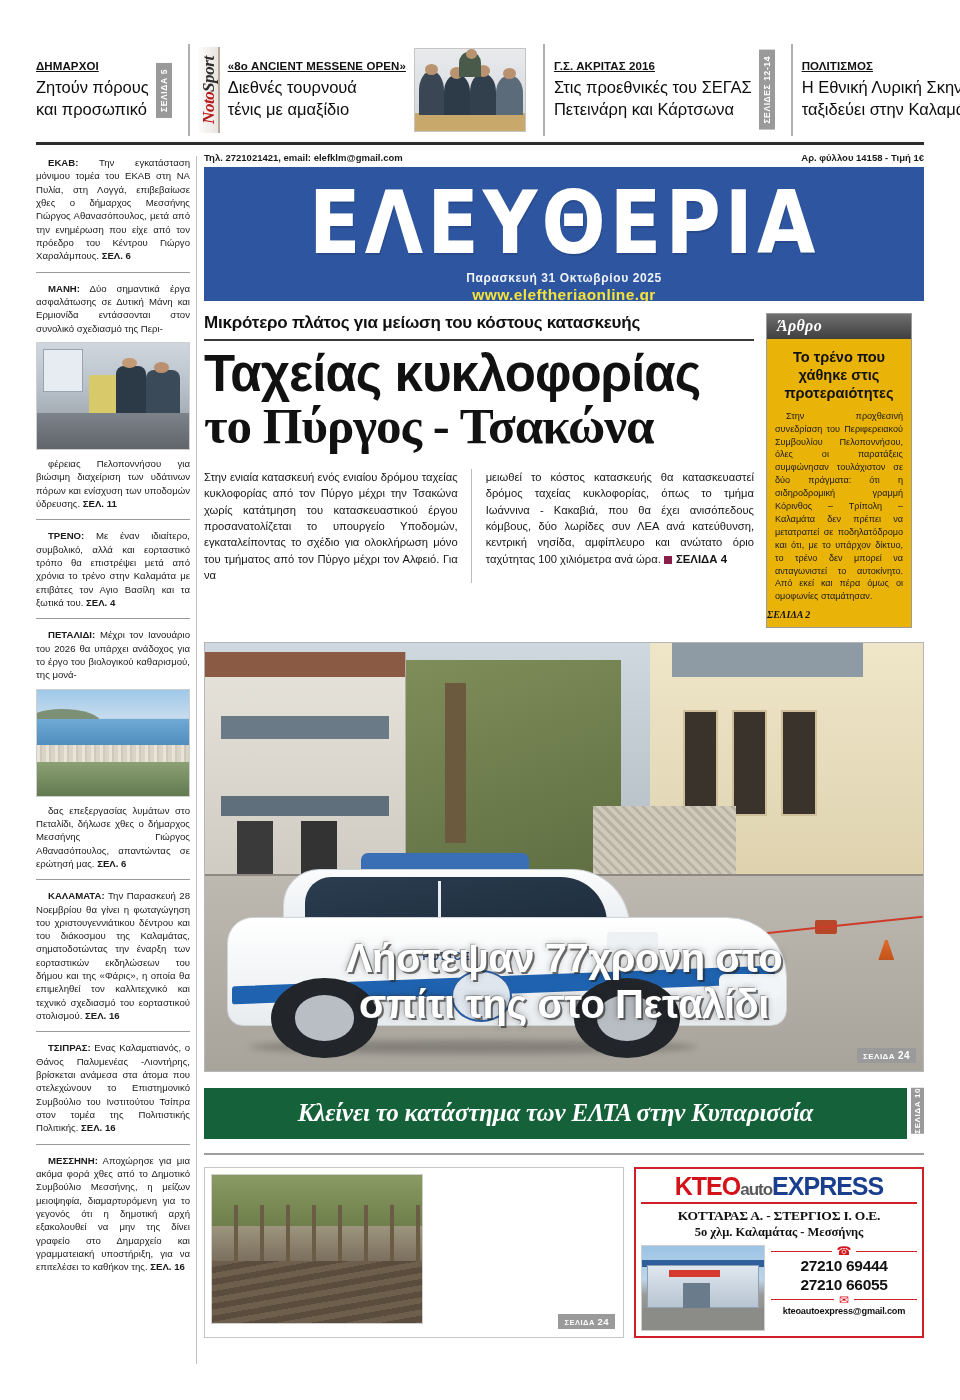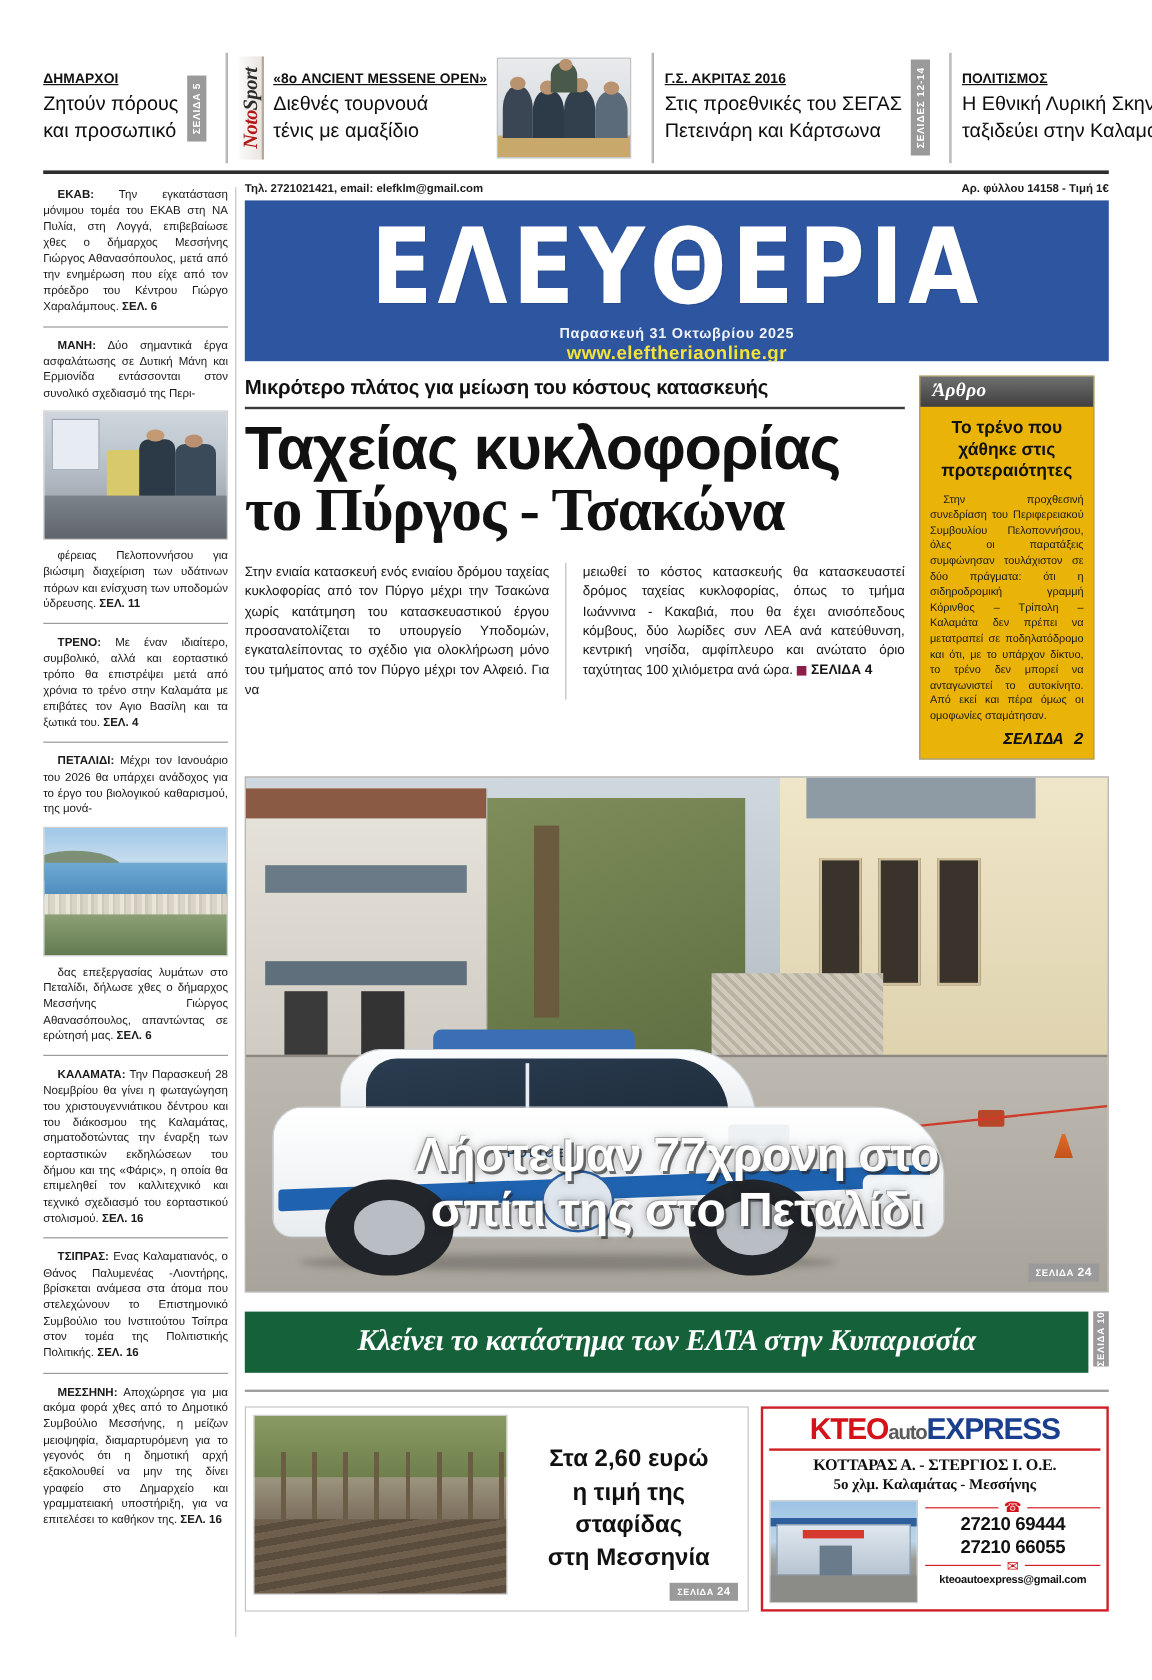--- a/index.html
+++ b/index.html
@@ -150,22 +150,22 @@
   }
   .artbox-h2 {
     font-size: 14.6px; font-weight: 700; color: #111; text-align: center;
     line-height: 1.25; padding: 9px 7px 7px 7px;
   }
   .artbox-p {
     font-size: 9.1px; line-height: 1.42; color: #1a1a1a; text-align: justify;
     padding: 0 8px 4px 8px; text-indent: 11px;
   }
   .artbox-ref {
-    font-family:Liberation Mono, monospace; font-style: italic; font-weight:700;
-    font-size: 14px; text-align: right; padding: 2px 8px 7px 0; color:#111;
+    font-family:Liberation Serif, serif; font-style: italic; font-weight:700;
+    font-size: 10px; text-align: left; padding: 2px 8px 7px 0; color:#111;
   }
 
   
   .bigphoto {
     position: relative; width: 720px; height: 430px; margin-top: 14px;
     border: 1px solid #b6b6b6; overflow: hidden; background:#c9c4bb;
   }
   .bp-sky { position:absolute; left:0; top:0; right:0; height:40%; background:linear-gradient(180deg,#cfd8de,#b9c3c9); }
   .bp-bldL { position:absolute; left:0; top:2%; width:28%; height:58%; background:linear-gradient(180deg,#e7e4dc,#cdc9c0); border-right:1px solid #b3aea4; }
   .bp-bldL .bal { position:absolute; left:8%; top:26%; width:84%; height:9%; background:#6a7a86; }
@@ -528,26 +528,20 @@
     </div>
     <div class="hr-after-banner"></div>
 
     <div class="bottomrow">
 
       <div class="raisinbox">
         <div class="raisin-photo">
           <div class="rp-vine"></div>
           <div class="rp-posts"></div>
           <div class="rp-rows"></div>
-        </div>
-        <div class="raisin-txt">
-          <span>Στα 2,60 ευρώ</span>
-          <span>η τιμή της</span>
-          <span>σταφίδας</span>
-          <span>στη Μεσσηνία</span>
         </div>
         <div class="raisin-tag">
           <span>ΣΕΛΙΔΑ</span>
           <b>24</b>
         </div>
       </div>
 
       <div class="ktbox">
         <div class="kt-title"><span class="r">ΚΤΕΟ</span><span class="g">auto</span><span class="b">EXPRESS</span></div>
         <div class="kt-rule"></div>

